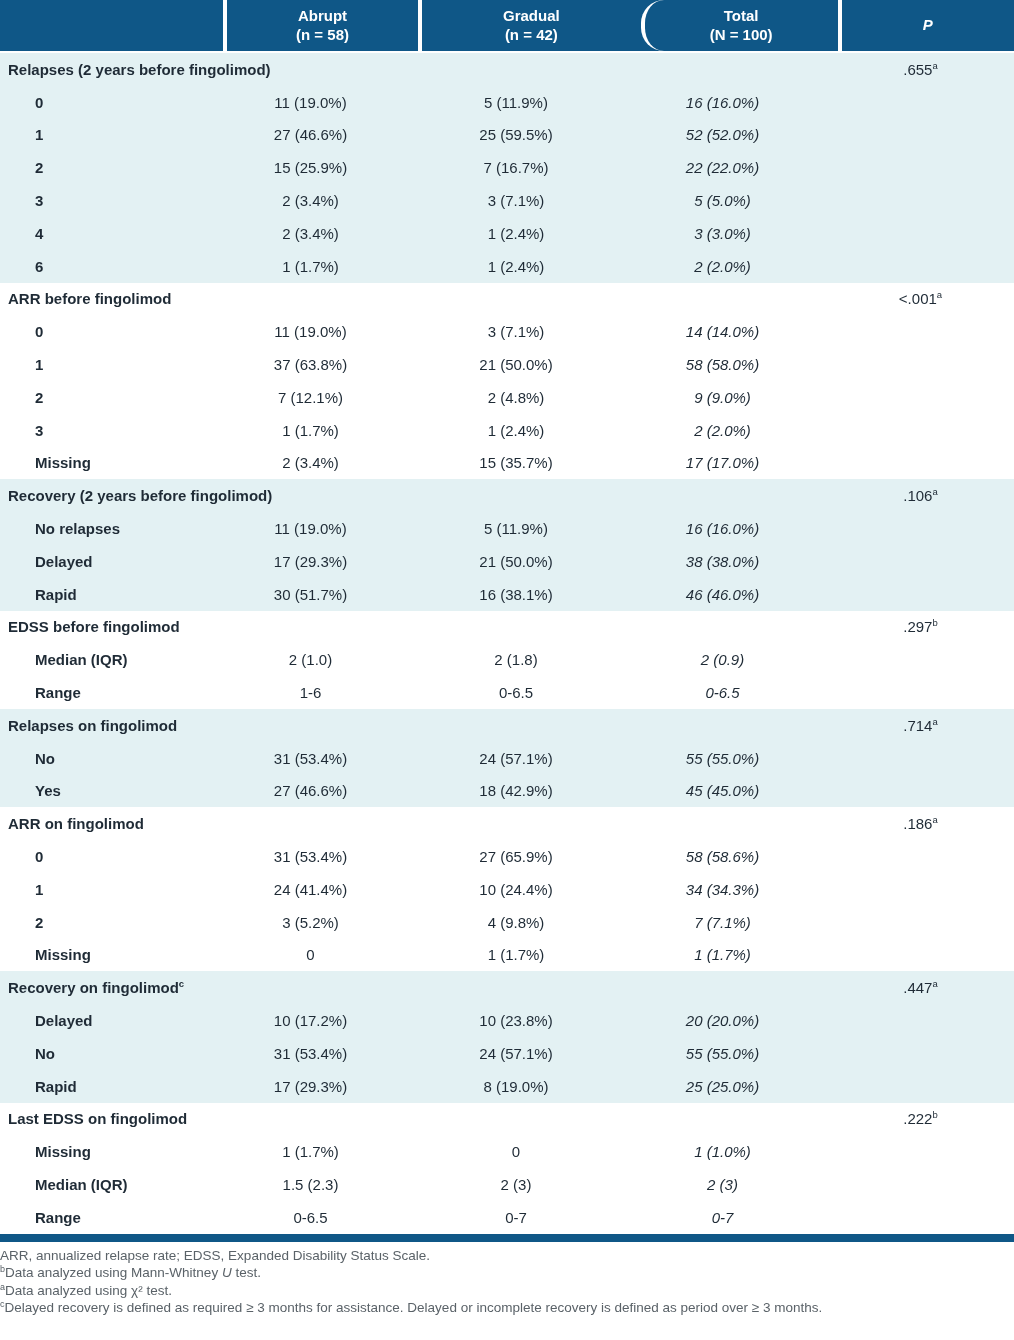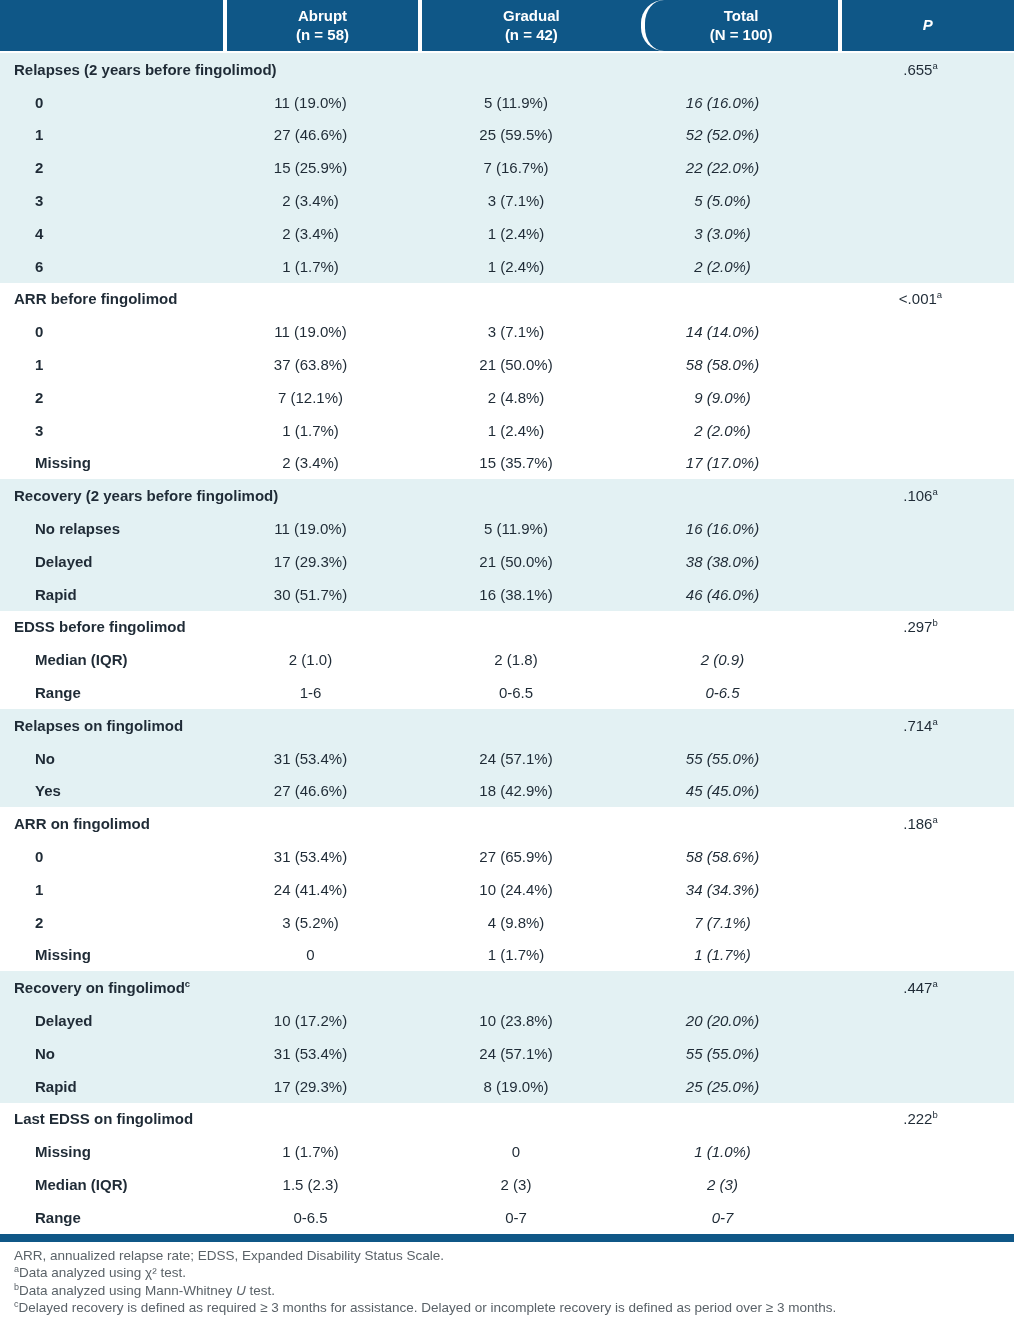--- a/index.html
+++ b/index.html
@@ -47,21 +47,21 @@
   .section.shaded { background: var(--shaded-bg, #E3F1F3); }
   .row {
     display: flex;
     height: 32.8px;
     align-items: center;
     font-size: 15px;
   }
   .cell { box-sizing: border-box; }
   .section-label {
     width: 827px;
-    padding-left: 14px;
+    padding-left: 8px;
     font-weight: bold;
   }
   .row-label {
     width: 207px;
     padding-left: 35px;
     font-weight: bold;
   }
   .val-cell { text-align: center; }
   .val-abrupt { width: 207px; }
   .val-grad   { width: 204px; }
@@ -77,21 +77,21 @@
     vertical-align: super;
   }
 
   
   .bottom-bar {
     width: 1014px;
     height: 8px;
     background: var(--header-bg, #0F5787);
   }
   .footnotes {
-    padding: 5px 4px 0 14px;
+    padding: 5px 4px 0 0;
     color: var(--footnote-text, #5A6268);
     font-size: 13.5px;
     line-height: 17.5px;
   }
   .fn-line sup { font-size: 9px; }
 </style>
 </head>
 <body>
 
 <div class="page">
@@ -359,18 +359,18 @@
           <div class="cell val-cell val-total">0-7</div>
           <div class="cell p-cell"></div>
         </div>
       </div>
     </div>
 
   <div class="bottom-bar"></div>
 
   <div class="footnotes" id="footnotes">
       <div class="fn-line"><span>ARR, annualized relapse rate; EDSS, Expanded Disability Status Scale.</span></div>
+      <div class="fn-line"><sup>b</sup><span>Data analyzed using Mann-Whitney </span><i>U</i><span> test.</span></div>
       <div class="fn-line"><sup>a</sup><span>Data analyzed using χ² test.</span></div>
-      <div class="fn-line"><sup>b</sup><span>Data analyzed using Mann-Whitney </span><i>U</i><span> test.</span></div>
       <div class="fn-line"><sup>c</sup><span>Delayed recovery is defined as required ≥ 3 months for assistance. Delayed or incomplete recovery is defined as period over ≥ 3 months.</span></div>
     </div>
 
 </div>
 
 </body></html>

